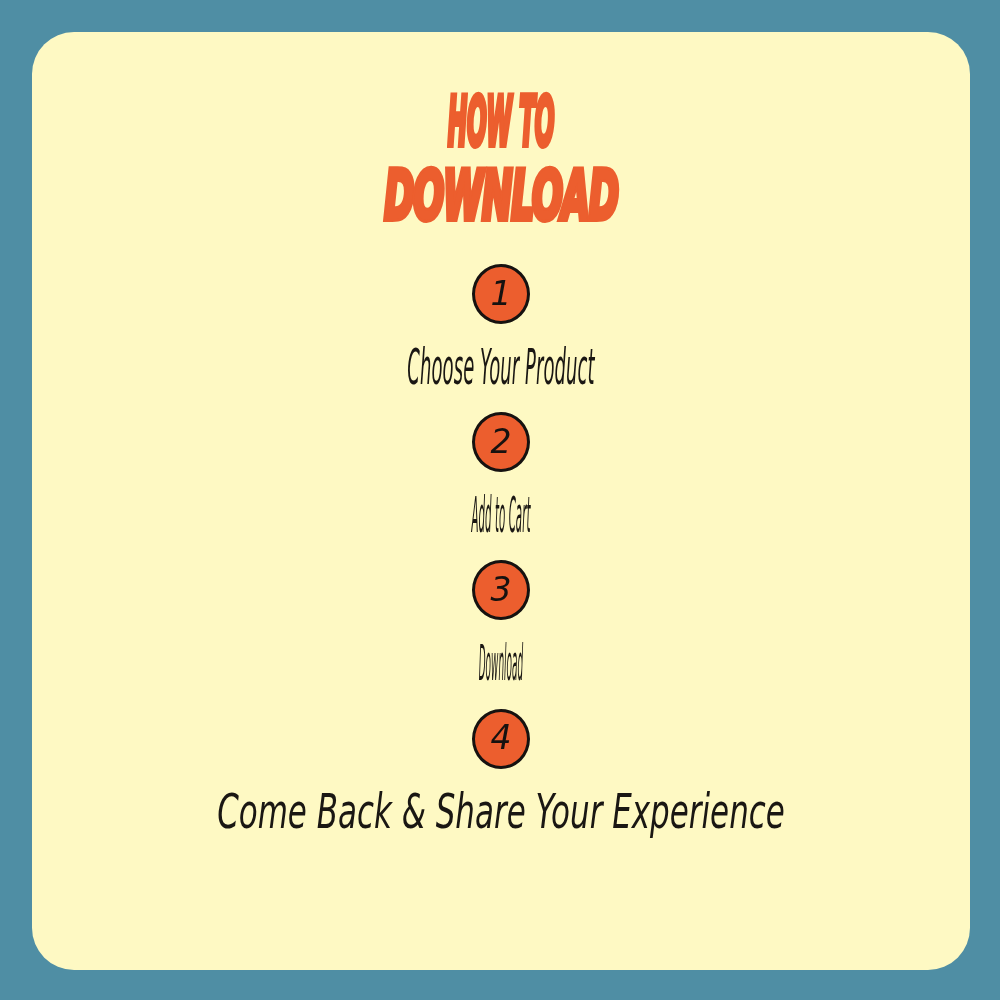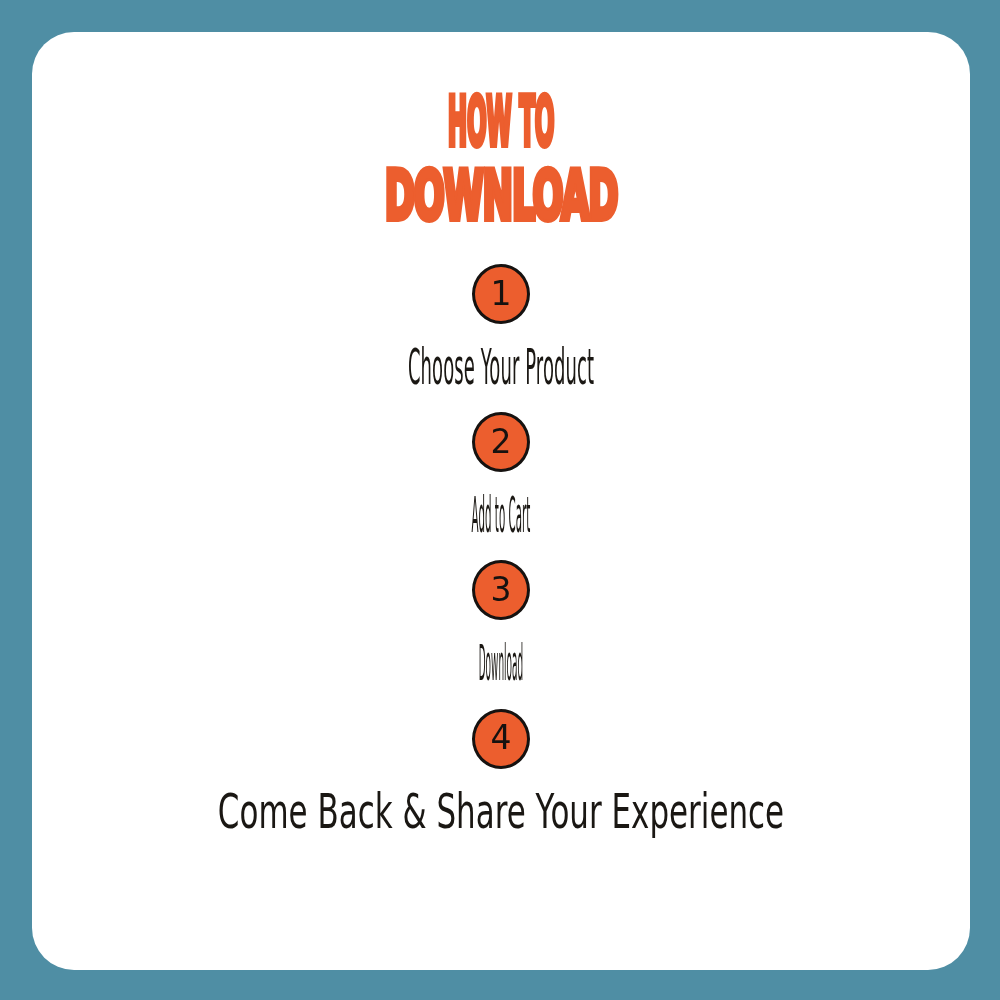--- a/index.html
+++ b/index.html
@@ -125,21 +125,21 @@
   .step-2 { margin-bottom: 22px; }
   .step-3 { margin-bottom: 22px; }
   .step-4 { margin-bottom: 0; }
 
   .step-4 .step-label { font-size: 43px; letter-spacing: 0; }
 </style>
 </head>
 <body style="background: rgb(79, 142, 164);">
 
 <div id="poster" style="background: rgb(79, 142, 164);">
-  <div class="card" style="background: #ffffff;">
+  <div class="card" style="background: #fef9c3; font-style: italic;">
 
     <div class="title-block">
       <span class="title-line title-line-1" style="color: rgb(236, 94, 46); -webkit-text-stroke: 6px rgb(236, 94, 46); transform: scaleX(0.3802) scaleY(1);">HOW TO</span>
       <span class="title-line title-line-2" style="color: rgb(236, 94, 46); -webkit-text-stroke: 6px rgb(236, 94, 46); transform: scaleX(0.5958) scaleY(1);">DOWNLOAD</span>
     </div>
 
     <div class="steps">
 
       <div class="step step-1">
         <span class="badge" style="background: rgb(236, 94, 46); border-color: rgb(22, 18, 16); color: rgb(22, 18, 16);">1</span>

